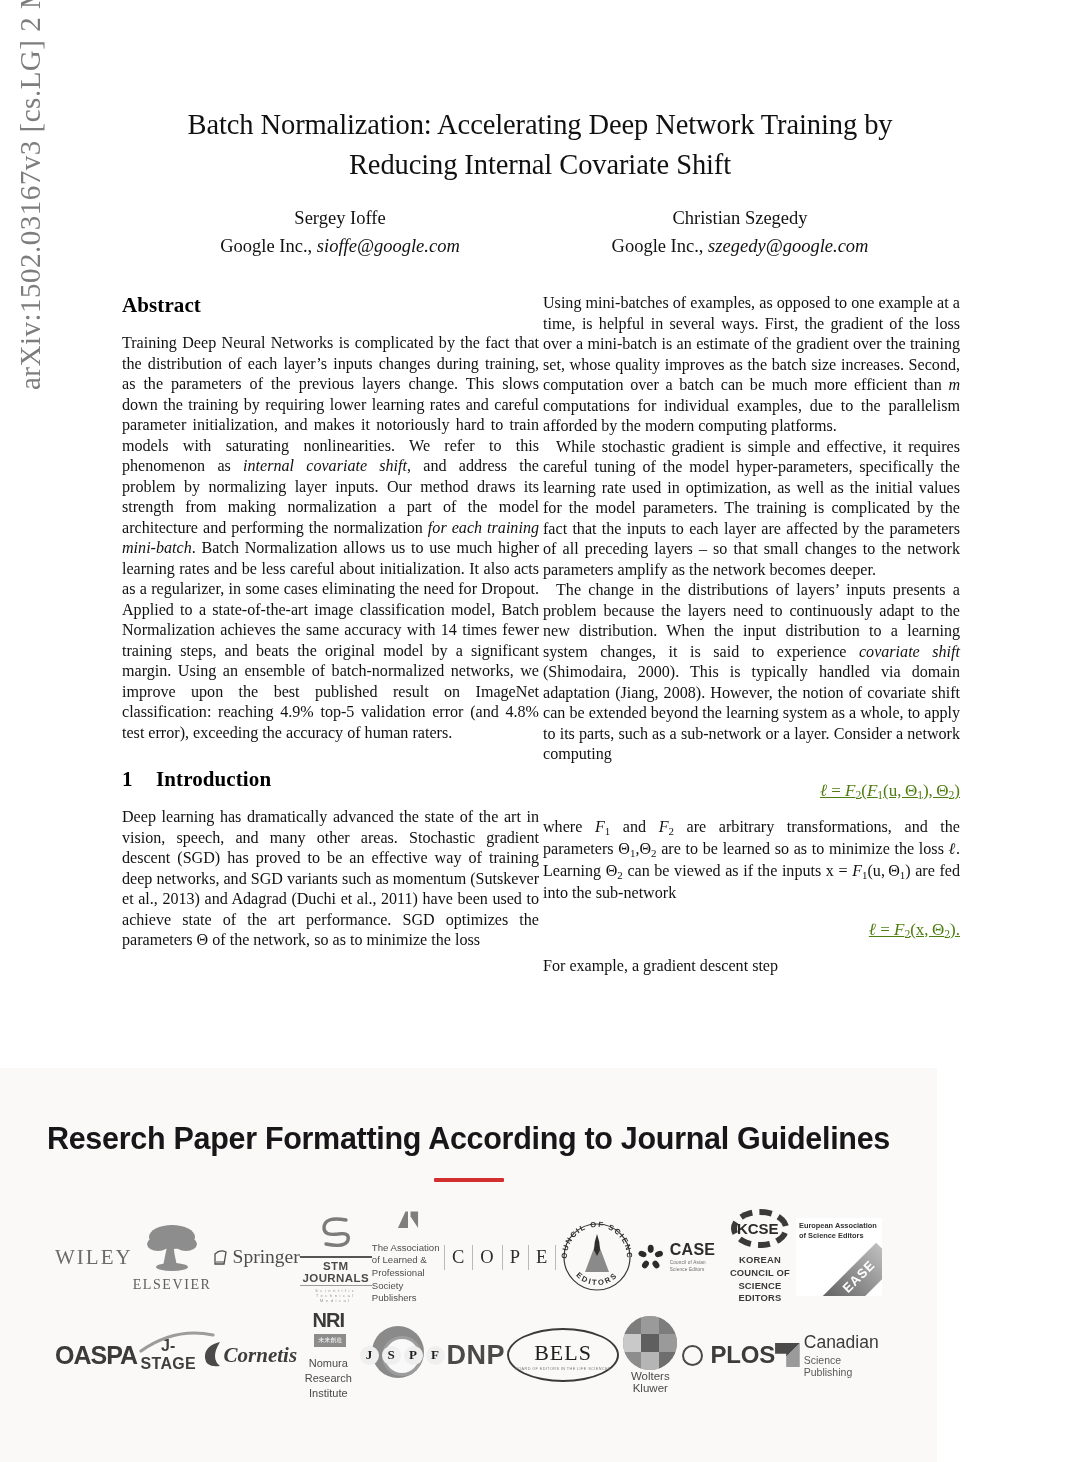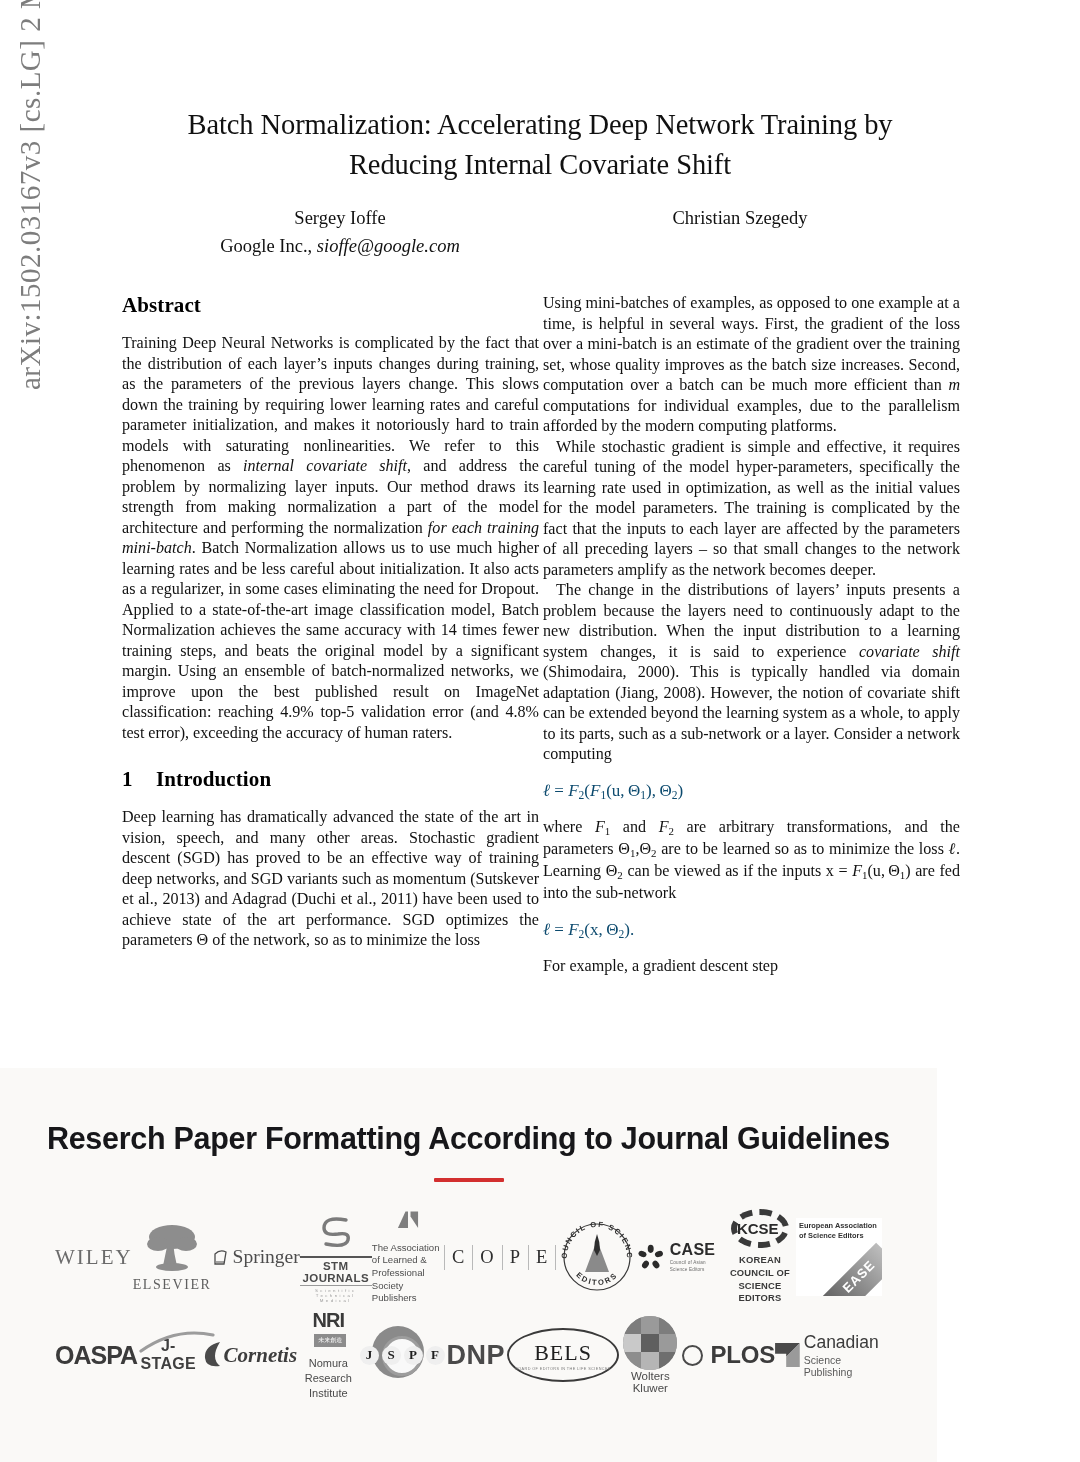--- a/index.html
+++ b/index.html
@@ -62,25 +62,26 @@
   p.body {
     font-size: 16.1px;
     line-height: 1.275;
     text-align: justify;
     color: #111;
     hyphens: none;
   }
   p.body + p.body { text-indent: 13px; }
   .it { font-style: italic; }
   .eq {
-    text-align: left;
+    text-align: right;
     font-family: "Liberation Serif", serif;
     font-size: 17px;
     margin: 16px 0 15px 0;
-    color: #0c4a6e;
+    color: #4d7c0f;
+    text-decoration: underline;
   }
   .mi { font-style: italic; }
   sub { font-size: 0.68em; vertical-align: -0.28em; }
   .intro-block { margin-top: 24px; }
 
   
   .banner {
     position: absolute; left: 0; top: 1068px;
     width: 937px; height: 394px;
     background: #faf9f7;
@@ -178,20 +179,21 @@
       <div>Reducing Internal Covariate Shift</div>
     </div>
 
     <div class="authors">
       <div class="author">
         <div>Sergey Ioffe</div>
         <div><span>Google Inc., </span><span class="em">sioffe@google.com</span></div>
       </div>
       <div class="author">
         <div>Christian Szegedy</div>
+        <div><span>Google Inc., </span><span class="em">szegedy@google.com</span></div>
       </div>
     </div>
 
     <div class="cols">
 
       <div class="col col-left">
         <h2 class="sec-head">Abstract</h2>
         <p class="body"><span>Training Deep Neural Networks is complicated by the fact that the distribution of each layer’s inputs changes during training, as the parameters of the previous layers change. This slows down the training by requiring lower learning rates and careful parameter initialization, and makes it notoriously hard to train models with saturating nonlinearities. We refer to this phenomenon as </span><span class="it">internal covariate shift</span><span>, and address the problem by normalizing layer inputs. Our method draws its strength from making normalization a part of the model architecture and performing the normalization </span><span class="it">for each training mini-batch</span><span>. Batch Normalization allows us to use much higher learning rates and be less careful about initialization. It also acts as a regularizer, in some cases eliminating the need for Dropout. Applied to a state-of-the-art image classification model, Batch Normalization achieves the same accuracy with 14 times fewer training steps, and beats the original model by a significant margin. Using an ensemble of batch-normalized networks, we improve upon the best published result on ImageNet classification: reaching 4.9% top-5 validation error (and 4.8% test error), exceeding the accuracy of human raters.</span></p>
 
         <div class="intro-block">

